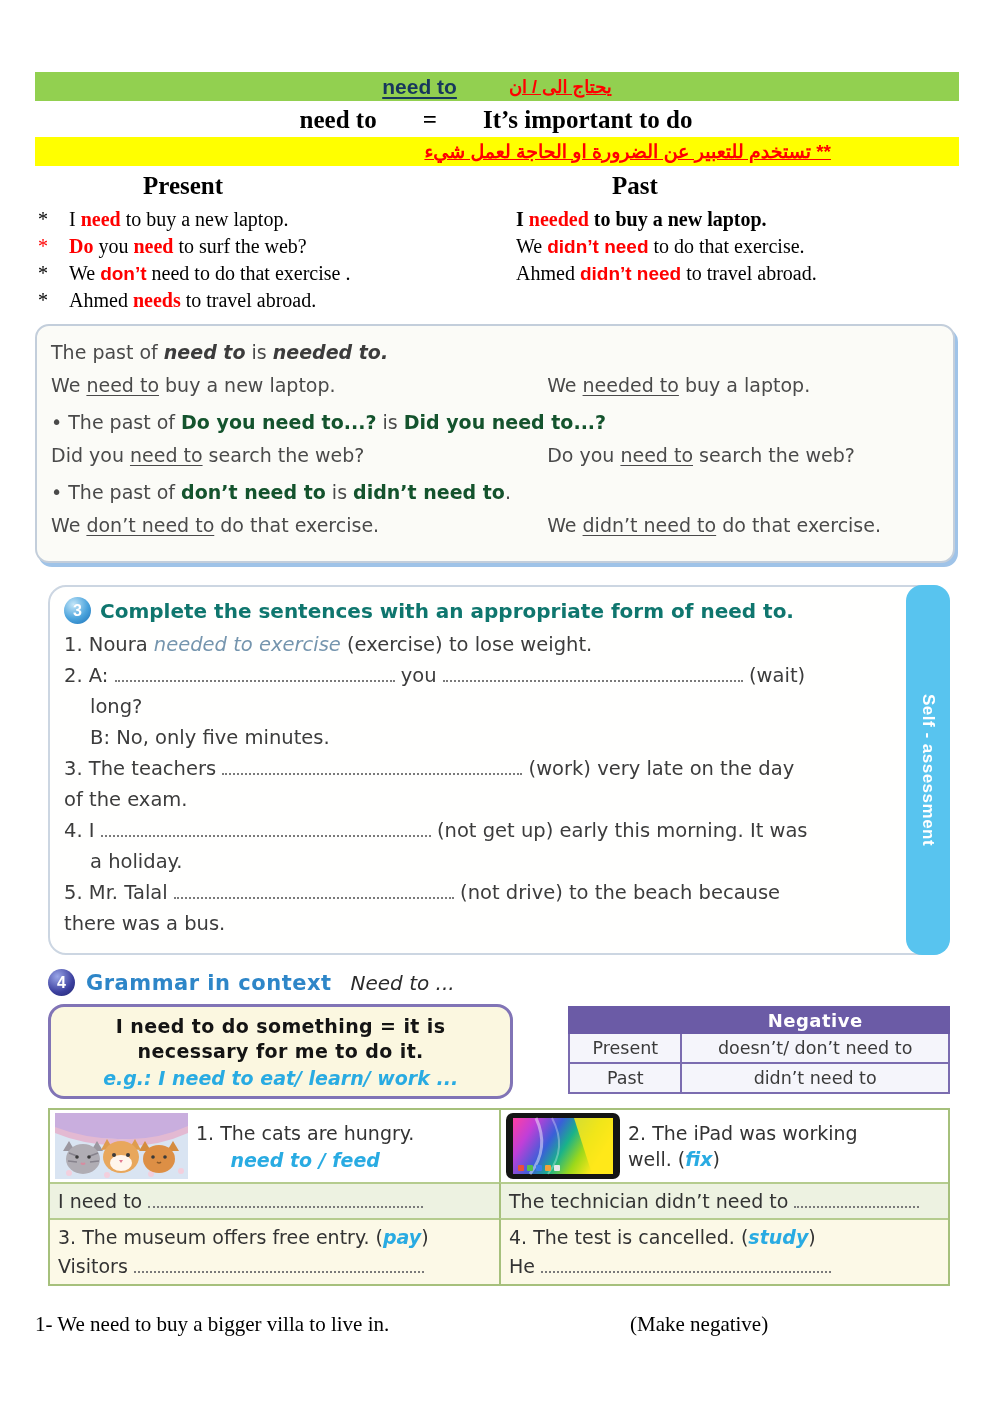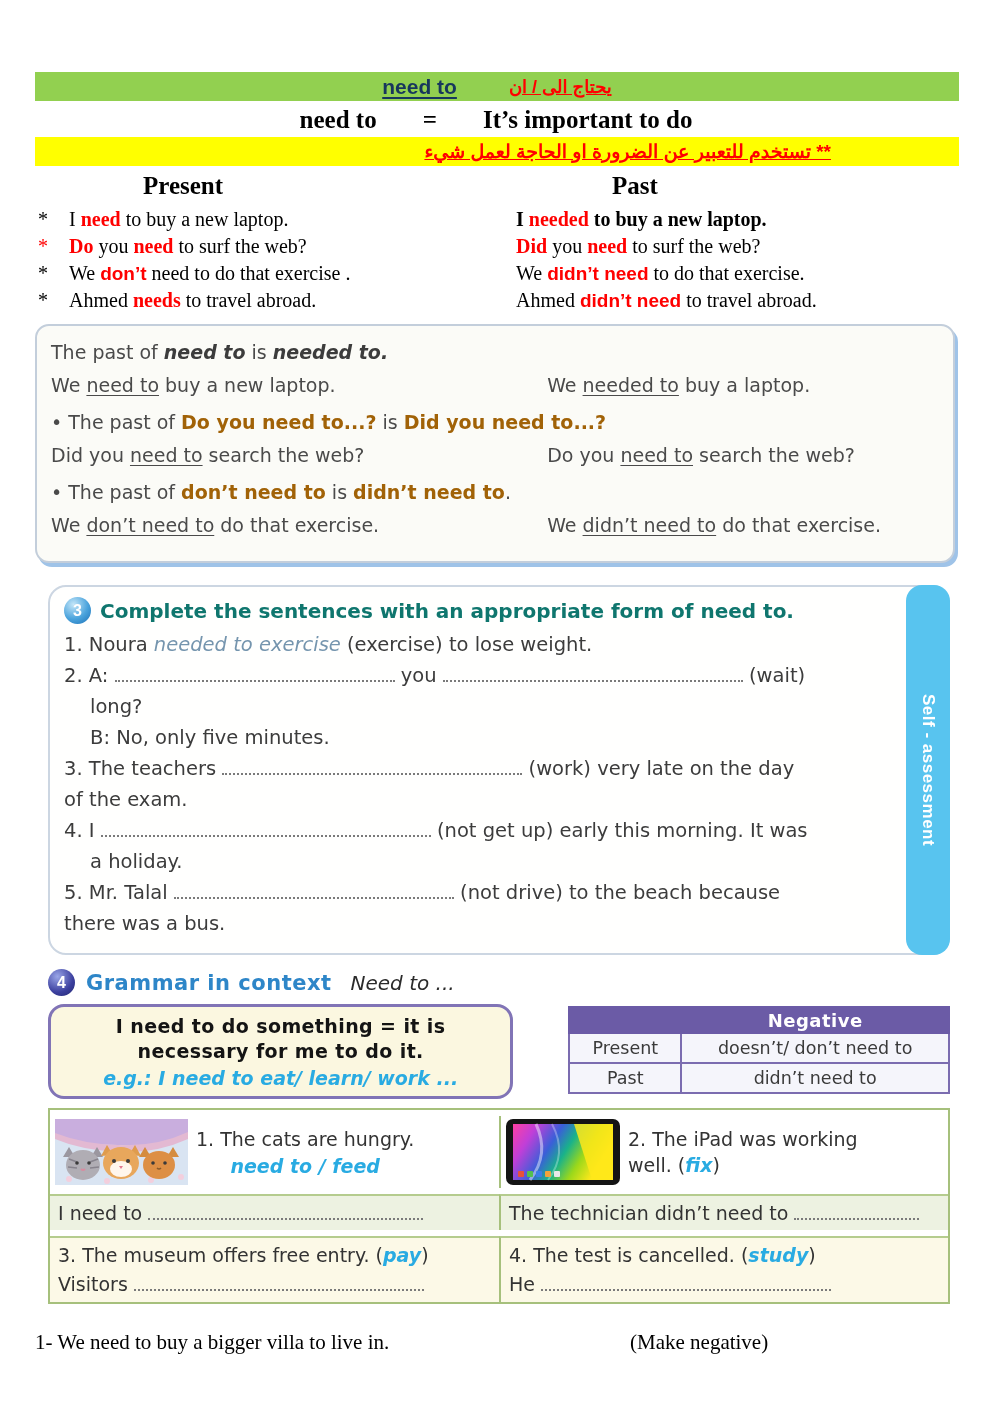--- a/index.html
+++ b/index.html
@@ -33,21 +33,21 @@
   .redb { color:#ff0000; }
   .redsans { color:#ff0000; font-weight:bold; font-family:"Liberation Sans",sans-serif; font-size:0.95em; }
   .bold { font-weight:bold; }
 
   
   .rulebox { margin:10px 37px 0 35px; background:#fbfbf7; border:2px solid #c3cedb; border-radius:14px;
     box-shadow:3px 4px 0 #9fc3e8; padding:10px 16px 12px 14px;
     font-family:"DejaVu Sans",sans-serif; font-size:19px; color:#4a4a4a; }
   .rulebox p { margin:3px 0; line-height:27px; }
   .rb-pair { display:grid; grid-template-columns:56% 44%; margin-bottom:7px; }
-  .rulebox .bold { color:#a16207; }
+  .rulebox .bold { color:#14532d; }
   .boldit { font-weight:bold; font-style:italic; color:#3c3c3c; }
   .u { text-decoration:underline; text-underline-offset:3px; }
 
   
   .ex3 { position:relative; margin:22px 42px 0 48px; border:2.5px solid #ccd6e2; border-radius:18px;
     background:#fffffe; padding:10px 84px 12px 14px;
     font-family:"DejaVu Sans",sans-serif; font-size:19.5px; color:#3c3c3c; }
   .ex3 p { margin:4px 0; line-height:27px; }
   .ex3 p.ind { padding-left:26px; }
   .ex3-head { display:flex; align-items:center; gap:9px; margin-bottom:7px; }
@@ -80,21 +80,21 @@
     height:28px; align-items:center; }
   .nt-head span:last-child { text-align:center; color:#fff; font-weight:bold; font-size:18px; letter-spacing:0.5px; }
   .nt-row { display:grid; grid-template-columns:112px 1fr; background:#f5f5fb;
     border:2px solid #7b6cb0; border-top:none; }
   .nt-row span { padding:2px 4px; text-align:center; color:#3a3a3a; line-height:24px; }
   .nt-row span:first-child { border-right:2px solid #7b6cb0; }
 
   
   .ctx { margin:9px 42px 0 48px; border:2px solid #a6c07c; font-family:"DejaVu Sans",sans-serif;
     font-size:19px; color:#333; }
-  .ctx-row { display:grid; grid-template-columns:1fr 1fr;margin-top:6px; }
+  .ctx-row { display:grid; grid-template-columns:1fr 1fr; }
   .ctx-row > div { border-left:2px solid #a6c07c; }
   .ctx-row > div:first-child { border-left:none; }
   .ctx-rowA > div { display:flex; align-items:center; padding:3px 5px; background:#fff; min-height:72px; }
   .ctx-rowA svg { flex:0 0 auto; margin-right:8px; }
   .cap { line-height:26px; }
   .cap .hint { text-align:center; margin-top:1px; }
   .ctx-rowB > div { background:#edf2e1; border-top:2px solid #b5cc8e; padding:4px 8px; line-height:26px; }
   .ctx-rowCD > div { background:#fcf9e7; border-top:2px solid #b5cc8e; padding:3px 8px; }
   .ctx-rowCD p { line-height:29px; }
   .cyan { color:#29abe2; font-weight:bold; font-style:italic; }
@@ -140,23 +140,20 @@
       </div>
       <div class="exrow">
         <span class="bullet">*</span>
         <span><span>Ahmed </span><span class="red">needs</span><span> to travel abroad.</span></span>
       </div>
     </div>
     <div class="col-past">
       <h2>Past</h2>
       <div class="exrow">
         <span><span class="bold">I </span><span class="red">needed</span><span class="bold"> to buy a new laptop.</span></span>
-      </div>
-      <div class="exrow">
-        <span><span class="red">Did</span><span> you </span><span class="red">need</span><span> to surf the web?</span></span>
       </div>
       <div class="exrow">
         <span><span>We </span><span class="redsans">didn’t need</span><span> to do that exercise.</span></span>
       </div>
       <div class="exrow">
         <span><span>Ahmed </span><span class="redsans">didn’t need</span><span> to travel abroad.</span></span>
       </div>
     </div>
   </div>
 

